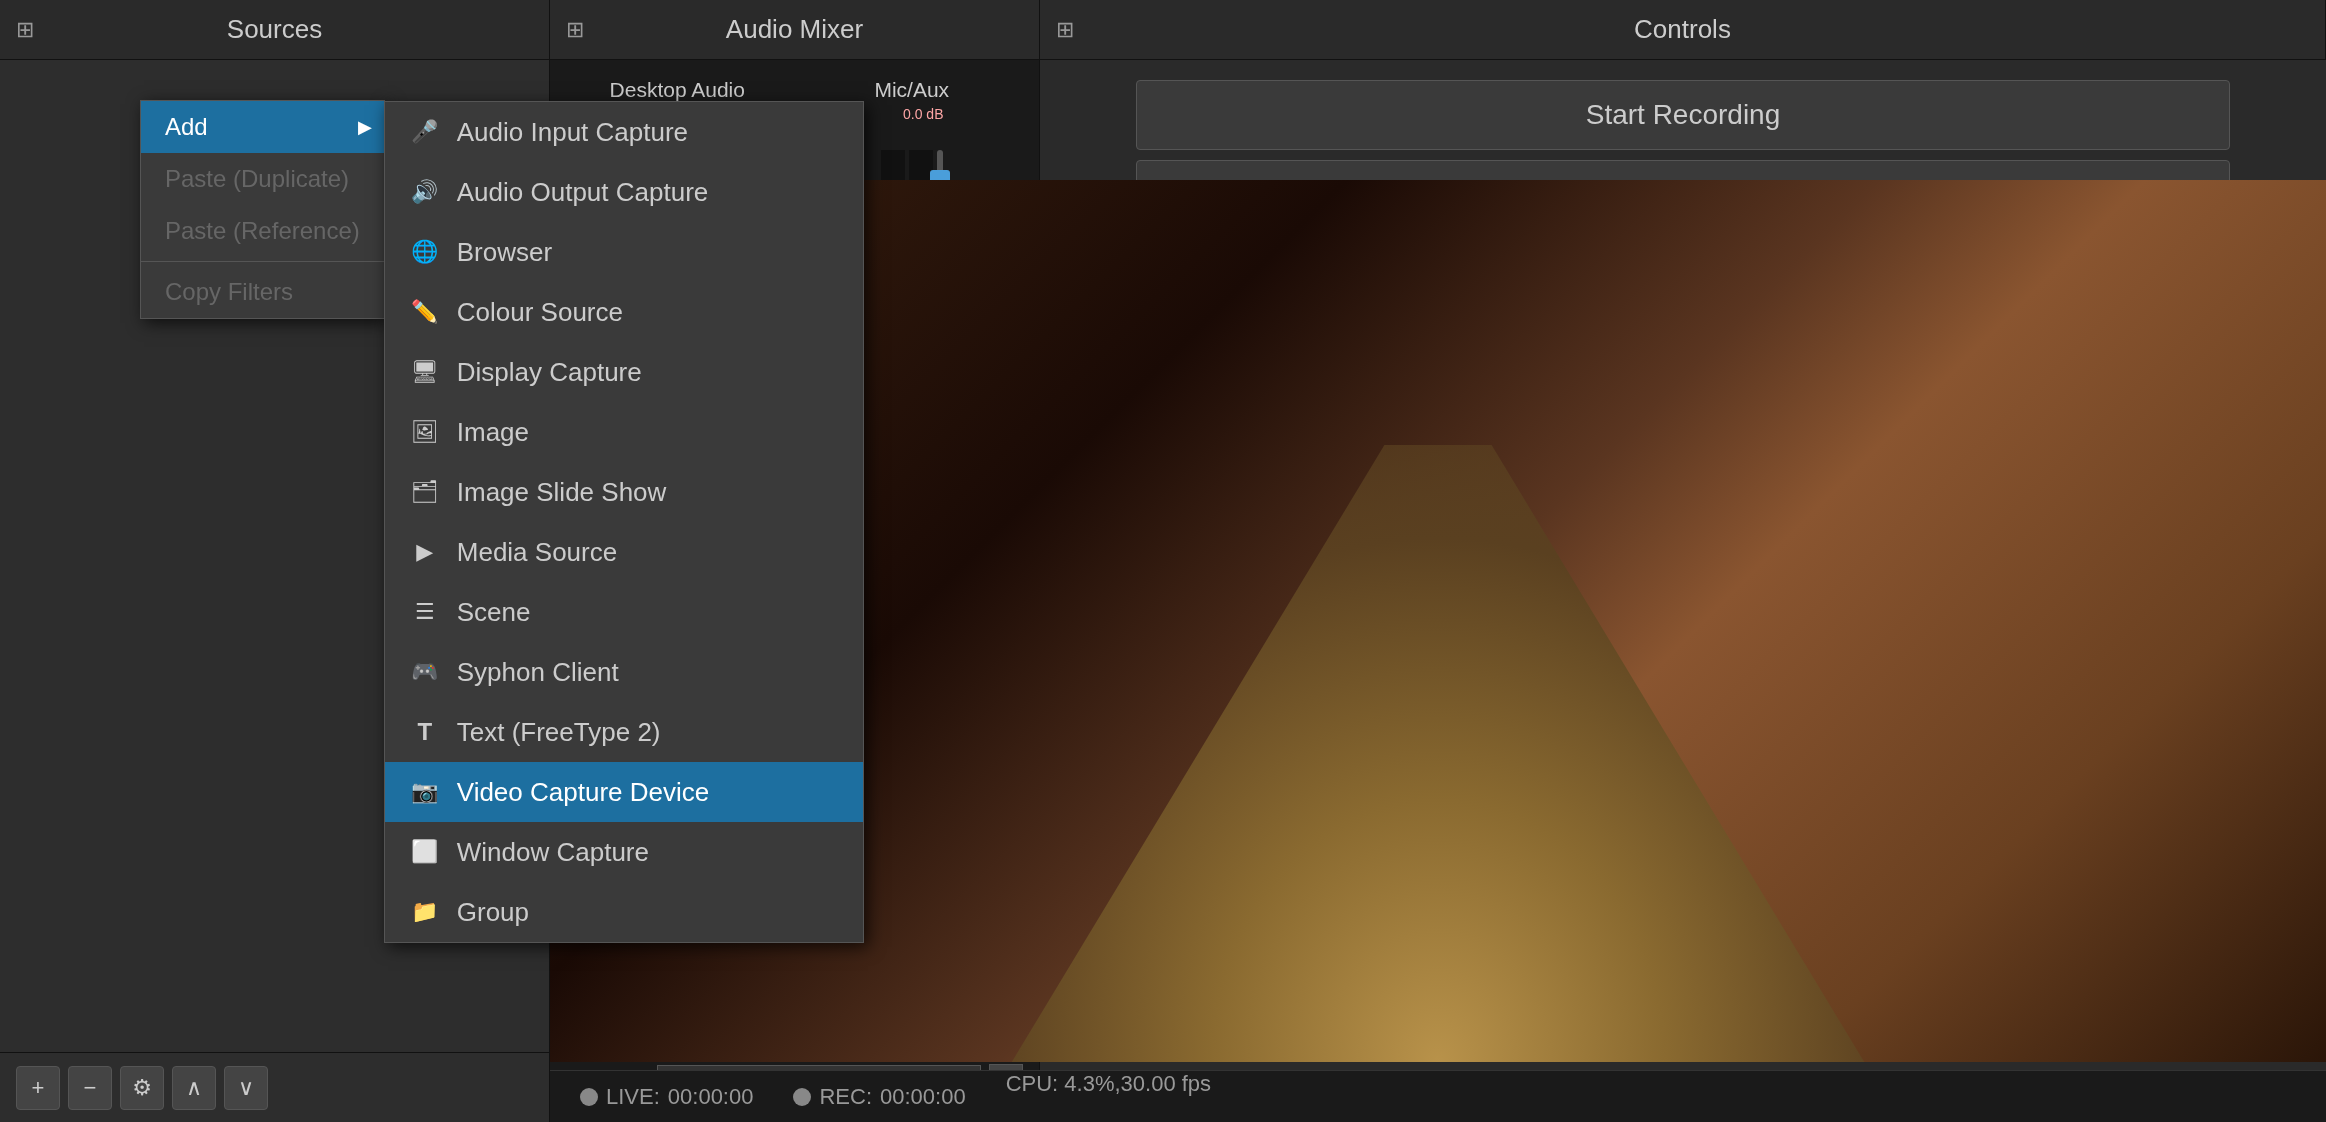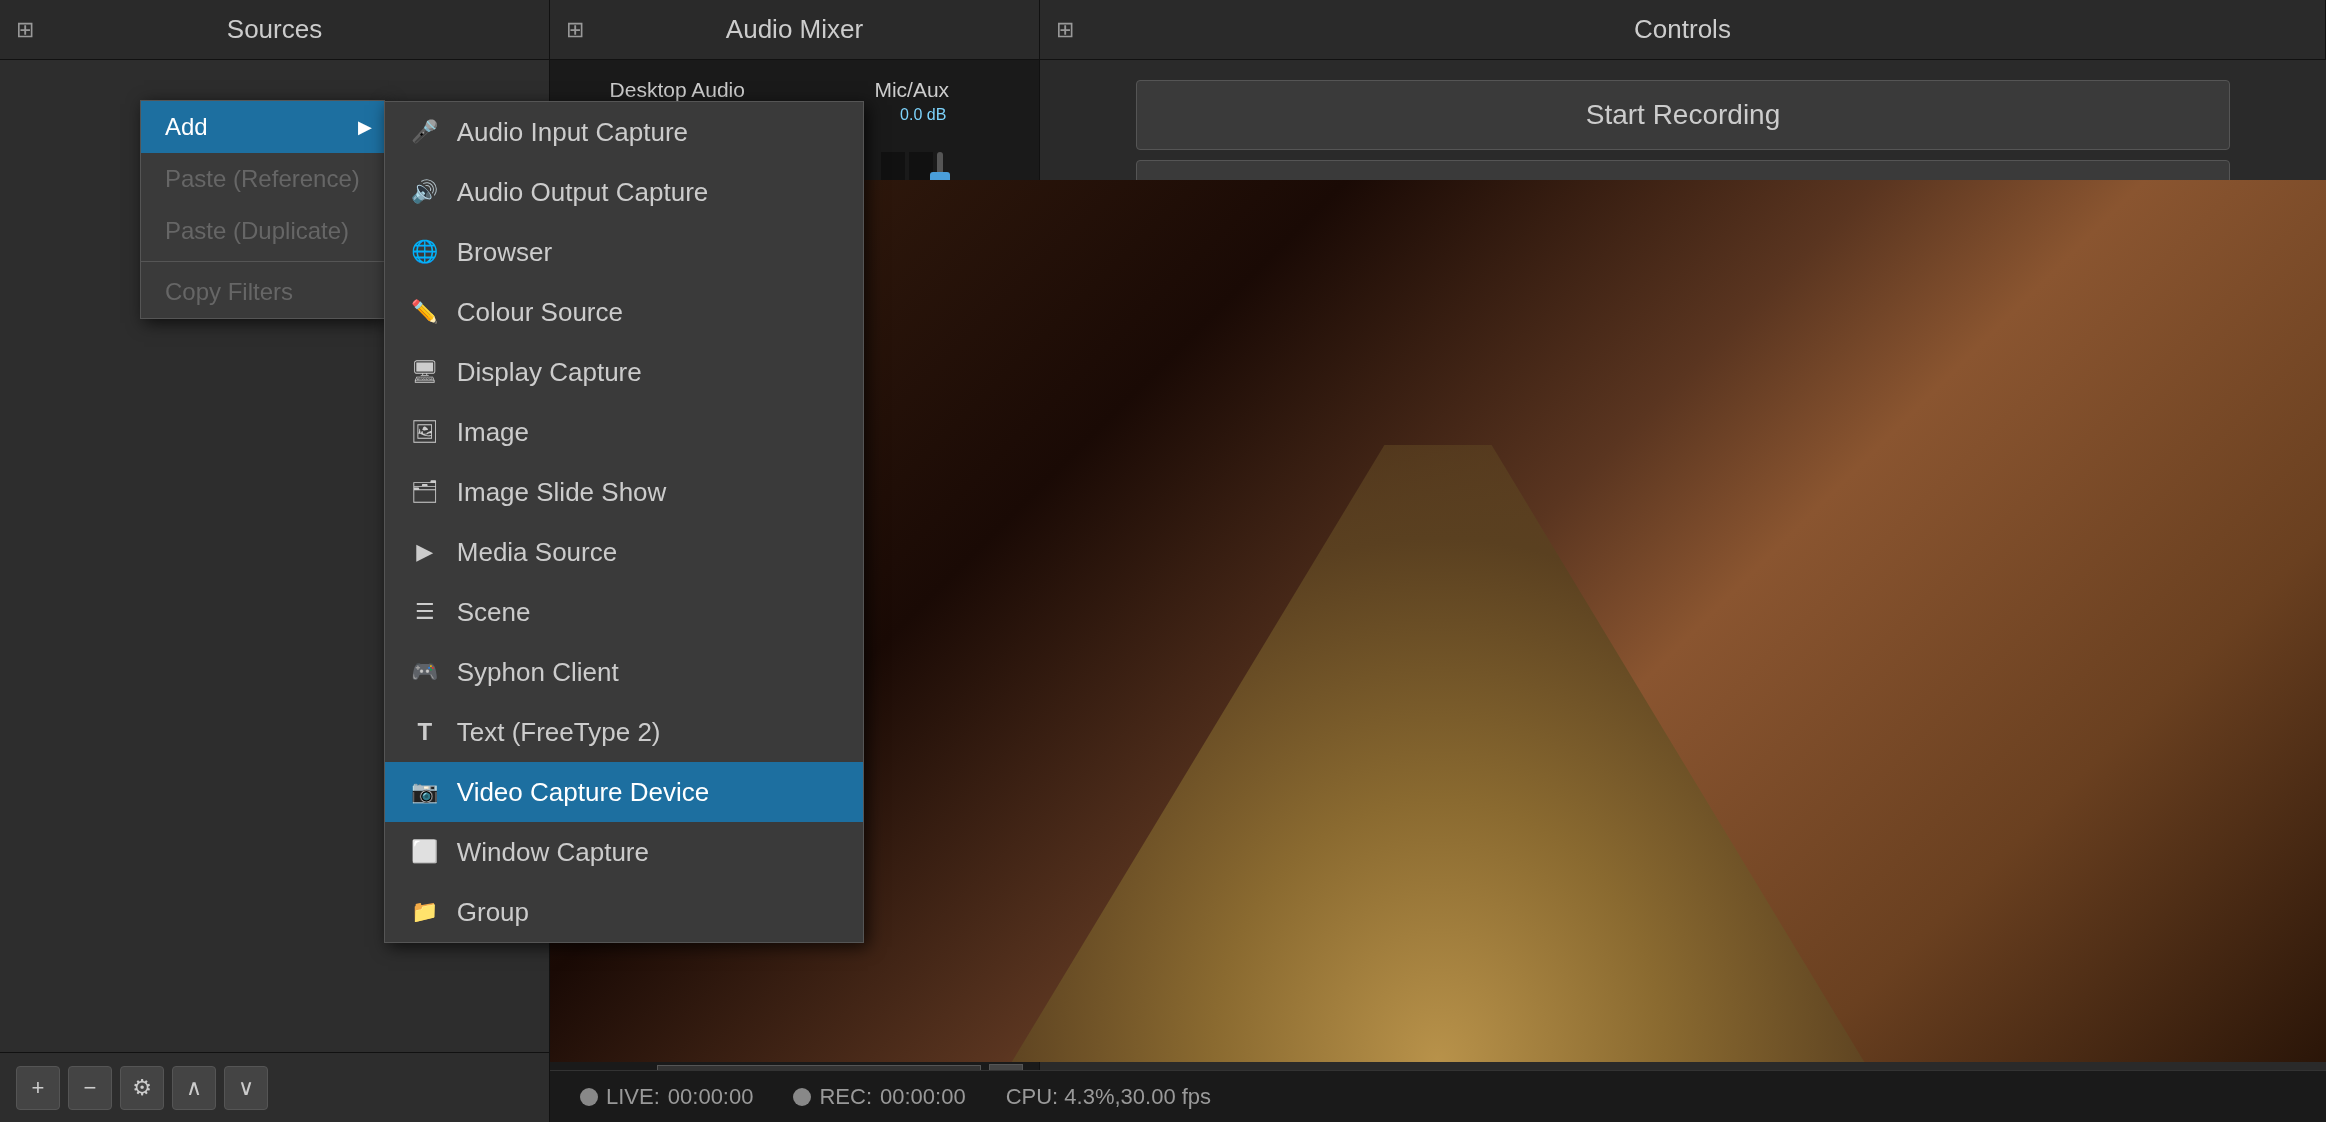--- a/index.html
+++ b/index.html
@@ -191,22 +191,22 @@
       padding: 8px;
     }
 
     .channel-label {
       font-size: 21px;
       color: #ccc;
       margin-bottom: 4px;
     }
 
     .channel-db {
-      font-size: 16px;
-      color: #7dd3fc;
+      font-size: 14px;
+      color: #fca5a5;
       margin-bottom: 8px;
       margin-left: 23px;
     }
 
     .meter-container {
       display: flex;
       gap: 4px;
       align-items: flex-end;
       height: 240px;
       position: relative;
@@ -408,21 +408,20 @@
     
     .status-bar {
       position: absolute;
       bottom: 0;
       left: 550px;
       right: 0;
       height: 52px;
       background: #1a1a1a;
       border-top: 1px solid #333;
       display: flex;
-      align-items: center;
       gap: 40px;
       padding: 0 30px;
       font-size: 22px;
       color: #999;
     }
 
     .status-live {
       display: flex;
       align-items: center;
       gap: 8px;
@@ -514,24 +513,24 @@
             <span class="submenu-icon">⬜</span>
             <span>Window Capture</span>
           </div>
           <div class="submenu-item">
             <span class="submenu-icon">📁</span>
             <span>Group</span>
           </div>
         </div>
       </div>
       <div class="context-menu-item disabled">
+        <span>Paste (Duplicate)</span>
+      </div>
+      <div class="context-menu-item disabled">
         <span>Paste (Reference)</span>
-      </div>
-      <div class="context-menu-item disabled">
-        <span>Paste (Duplicate)</span>
       </div>
       <div class="context-menu-divider"></div>
       <div class="context-menu-item disabled">
         <span>Copy Filters</span>
       </div>
     </div>
 
     <div class="sources-toolbar">
       <div class="toolbar-btn">+</div>
       <div class="toolbar-btn">−</div>

